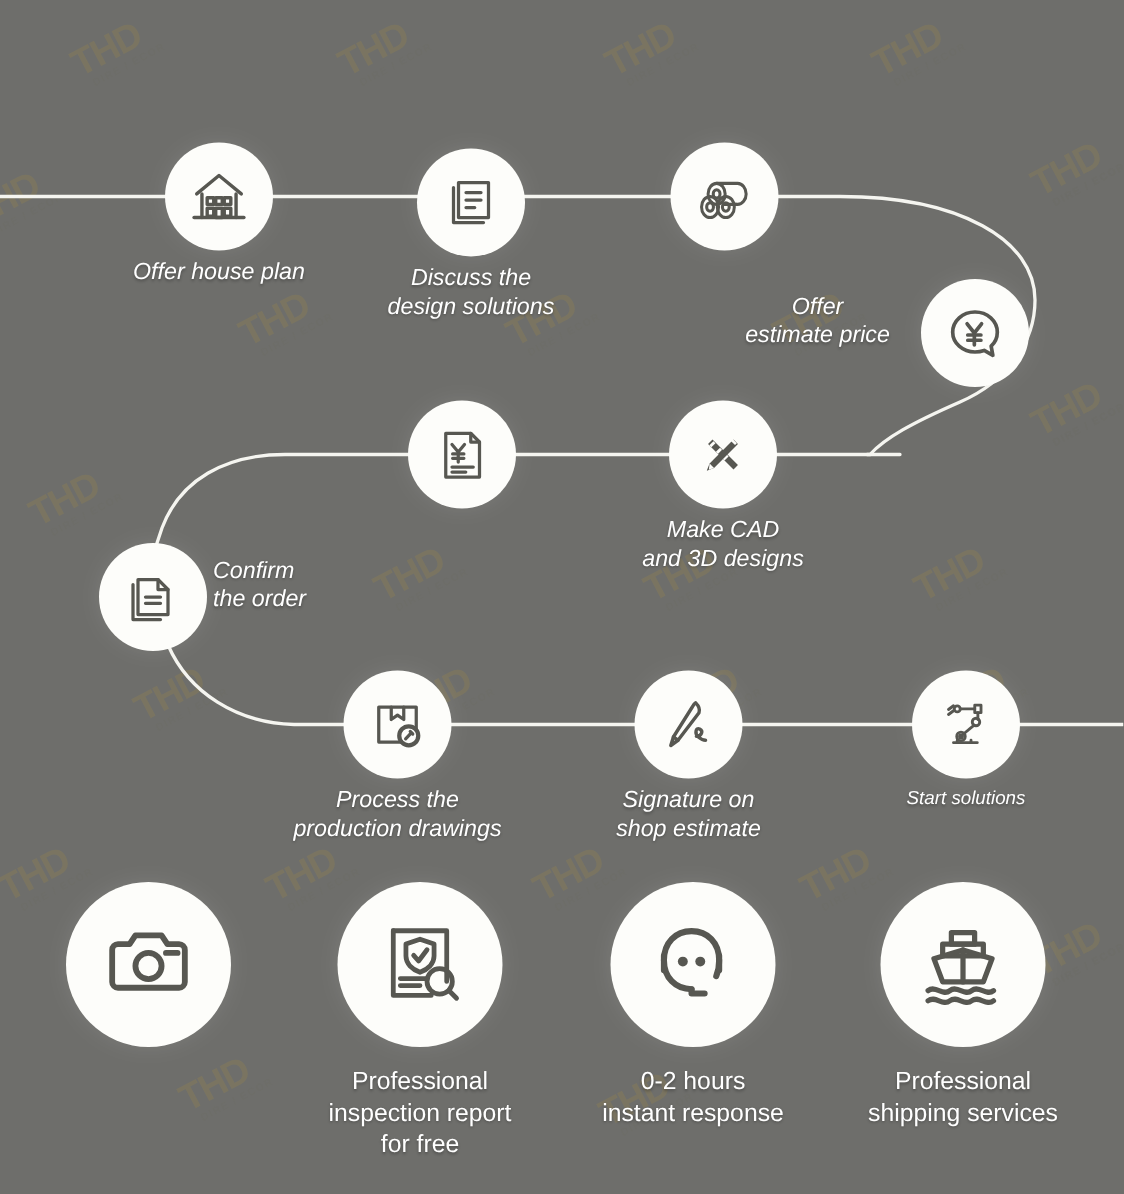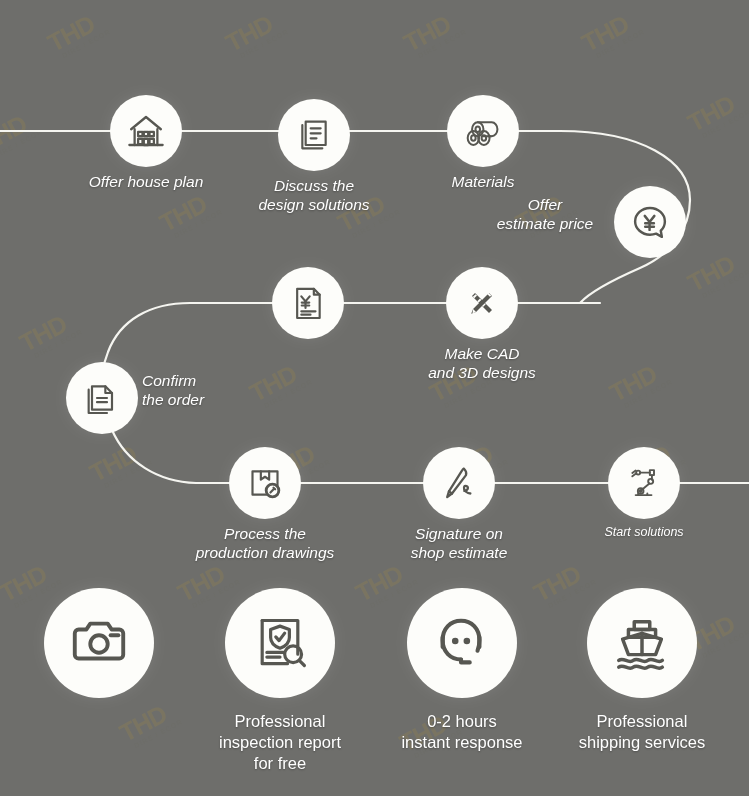--- a/index.html
+++ b/index.html
@@ -250,21 +250,20 @@
         <ellipse cx="18" cy="22" rx="6.5" ry="8"></ellipse>
         <ellipse cx="18" cy="22" rx="2.6" ry="3.2"></ellipse>
         <path d="M24 30 L33 30"></path>
         <ellipse cx="13" cy="32" rx="6.5" ry="8"></ellipse>
         <ellipse cx="13" cy="32" rx="2.6" ry="3.2"></ellipse>
         <ellipse cx="25" cy="32" rx="6.5" ry="8"></ellipse>
         <ellipse cx="25" cy="32" rx="2.6" ry="3.2"></ellipse>
       </g>
     </svg>
   </div>
-  <div class="node-label">Materials</div>
 </div>
 
 <div class="node flow label-left" style="left:614px; top:186px;">
   <div class="bubble">
     <svg width="42" height="42" viewBox="0 0 48 48">
       <g fill="none" stroke="#575751" stroke-width="2.8" stroke-linejoin="round" stroke-linecap="round">
         <path d="M24 8 C33.4 8 41 14.9 41 23.4 C41 27.6 39.2 31.3 36.3 34 L37.6 41 L31 37.3 C28.8 38.1 26.5 38.5 24 38.5 C14.6 38.5 7 31.6 7 23.4 C7 14.9 14.6 8 24 8 Z"></path>
         <path d="M18 17 L23.5 24 L29 17"></path>
         <path d="M23.5 24 L23.5 33"></path>
         <path d="M18.5 25.5 L28.5 25.5 M18.5 29.5 L28.5 29.5"></path>

